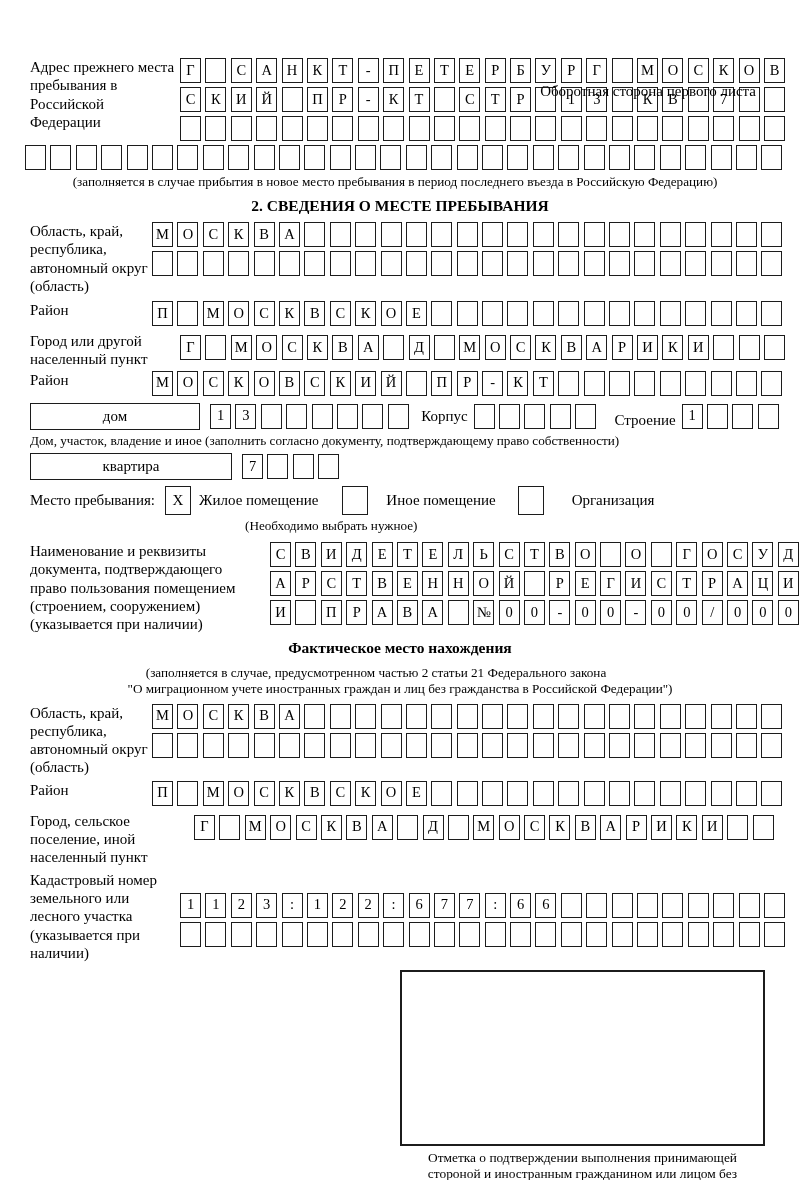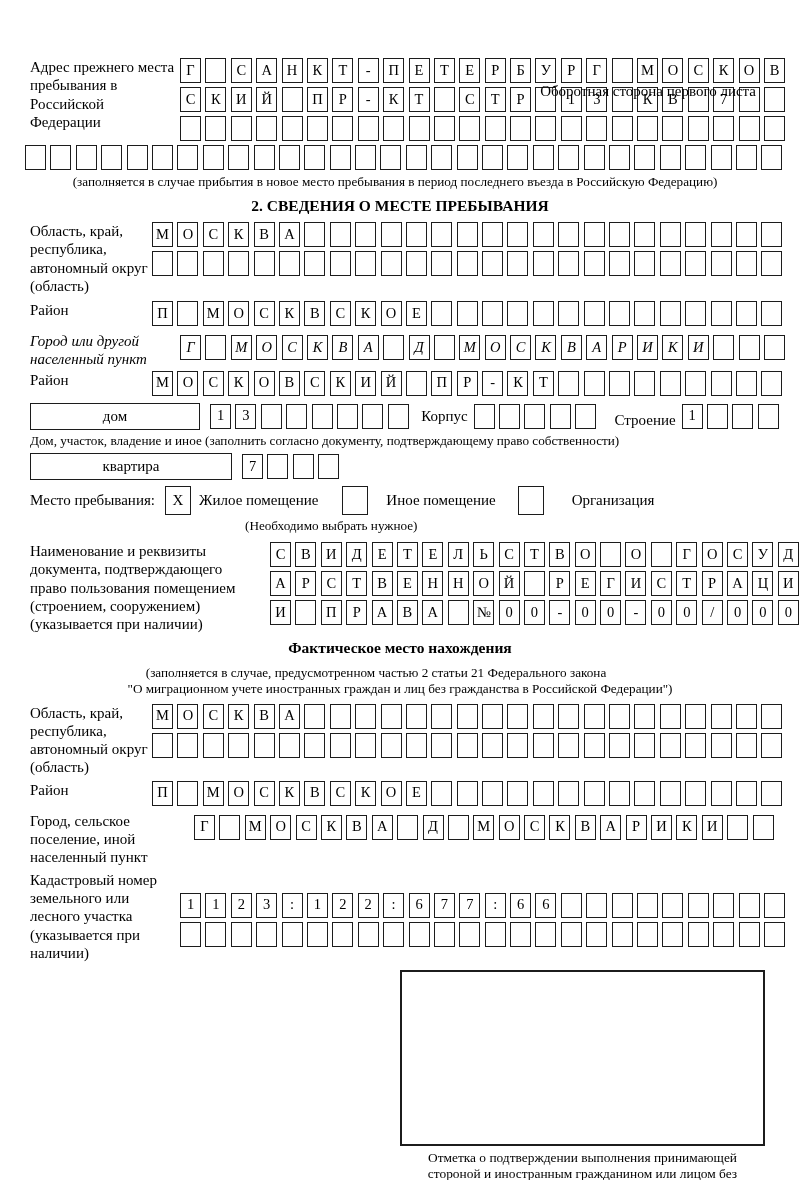--- a/index.html
+++ b/index.html
@@ -244,21 +244,21 @@
           <span class="cell"></span>
           <span class="cell"></span>
           <span class="cell"></span>
           <span class="cell"></span>
           <span class="cell"></span>
           <span class="cell"></span>
         </div>
     </div>
   </div>
 
-  <div class="frow" style="margin:2px 0 0 30px;font-style:italic;">
+  <div class="frow" style="margin:2px 0 0 30px;">
     <div class="flabel" style="width:146px;flex:none;">Город или другой населенный пункт</div>
     <div style="margin-left:4px;margin-top:3px;">
       <div class="cells">
           <span class="cell">Г</span>
           <span class="cell"></span>
           <span class="cell">М</span>
           <span class="cell">О</span>
           <span class="cell">С</span>
           <span class="cell">К</span>
           <span class="cell">В</span>

